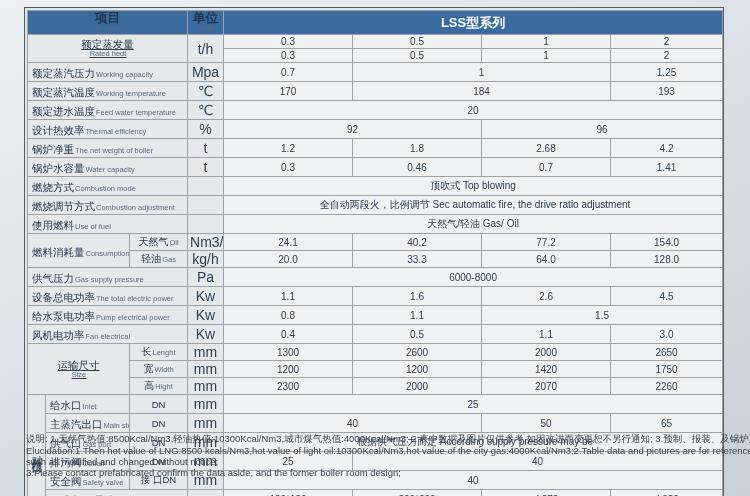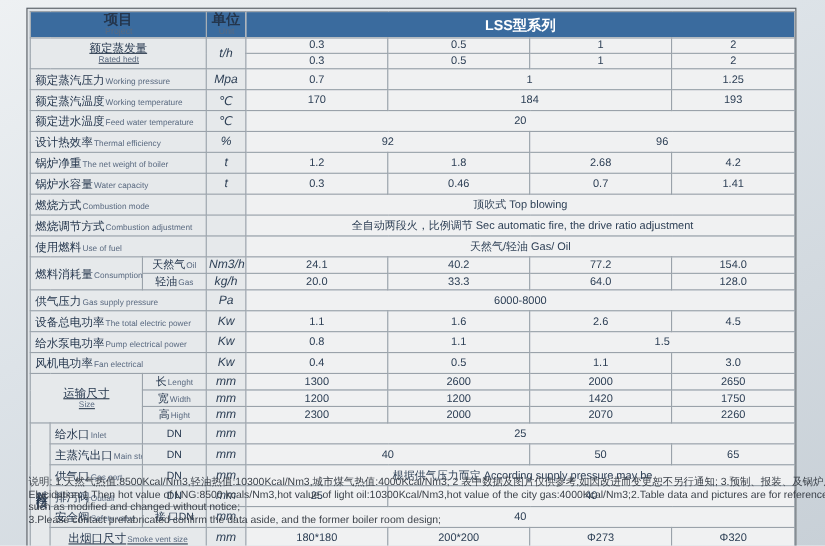--- a/index.html
+++ b/index.html
@@ -24,21 +24,21 @@
   td.lab { background:#e6e9eb; text-align:left; padding-left:4px; }
   td.sub, td.unit, td.vert { background:#e6e9eb; text-align:center; }
   td.val { background:#f0f1f2; text-align:center; font-size:10px; color:#2e4056; }
   td.val.left { text-align:center; padding-left:6px; }
   td.lab.center { text-align:center; padding-left:2px;text-decoration:underline; }
   .zh { font-size:10.5px; color:#24364d; }
   .en { font-size:7.5px; color:#5a6a80; margin-left:1px; }
   td.stack .zh, td.stack .en { display:block; text-align:center; line-height:1.15; }
   td.sub .zh { font-size:10px;margin-top:20px; } td.sub .en { font-size:7.5px;text-align:center; }
   td.sub { font-size:9.5px; color:#24364d; }
-  td.unit { font-size:11px; color:#2e4056;font-style:italic; }
+  td.unit { font-size:14px; color:#2e4056; }
   td.vert {
     writing-mode:vertical-lr; text-orientation:upright;
     font-size:11px; letter-spacing:3px; color:#24364d; padding:2px 0;
   }
   .notes { position:absolute; left:26px; top:432px; width:712px; color:#3c424a; }
   .note-zh { font-size:9.5px; line-height:1.5; white-space:nowrap; }
   .note-en { font-size:9.5px; line-height:1.12; white-space:nowrap; }
   .note-en.indent { }
 </style>
 </head>
@@ -82,21 +82,21 @@
             <td class="val">1</td>
             <td class="val">2</td>
           </tr>
           <tr>
             <td class="val">0.3</td>
             <td class="val">0.5</td>
             <td class="val">1</td>
             <td class="val">2</td>
           </tr>
           <tr>
-            <td colspan="3" class="lab"><span class="zh">额定蒸汽压力</span><span class="en">Working pressure</span></td>
+            <td colspan="3" class="lab"><span class="zh">额定蒸汽压力</span><span class="en">Working capacity</span></td>
             <td class="unit">Mpa</td>
             <td class="val">0.7</td>
             <td colspan="2" class="val">1</td>
             <td class="val">1.25</td>
           </tr>
           <tr>
             <td colspan="3" class="lab"><span class="zh">额定蒸汽温度</span><span class="en">Working temperature</span></td>
             <td class="unit">℃</td>
             <td class="val">170</td>
             <td colspan="2" class="val">184</td>

